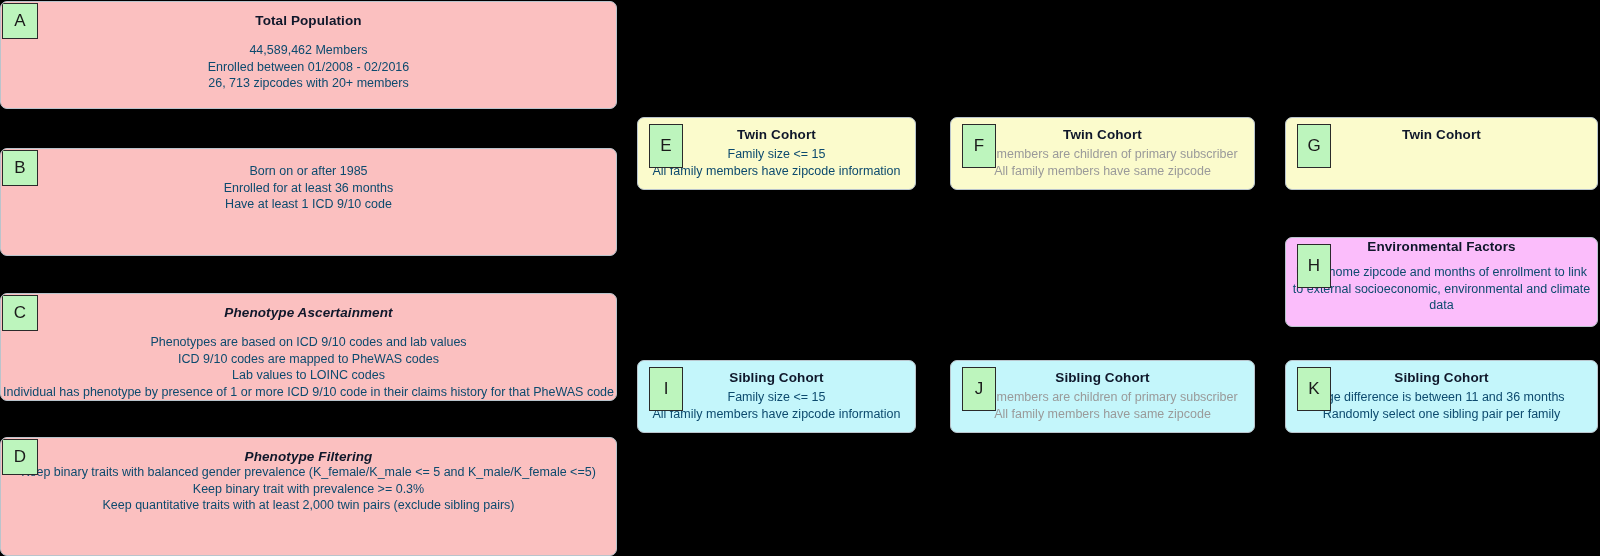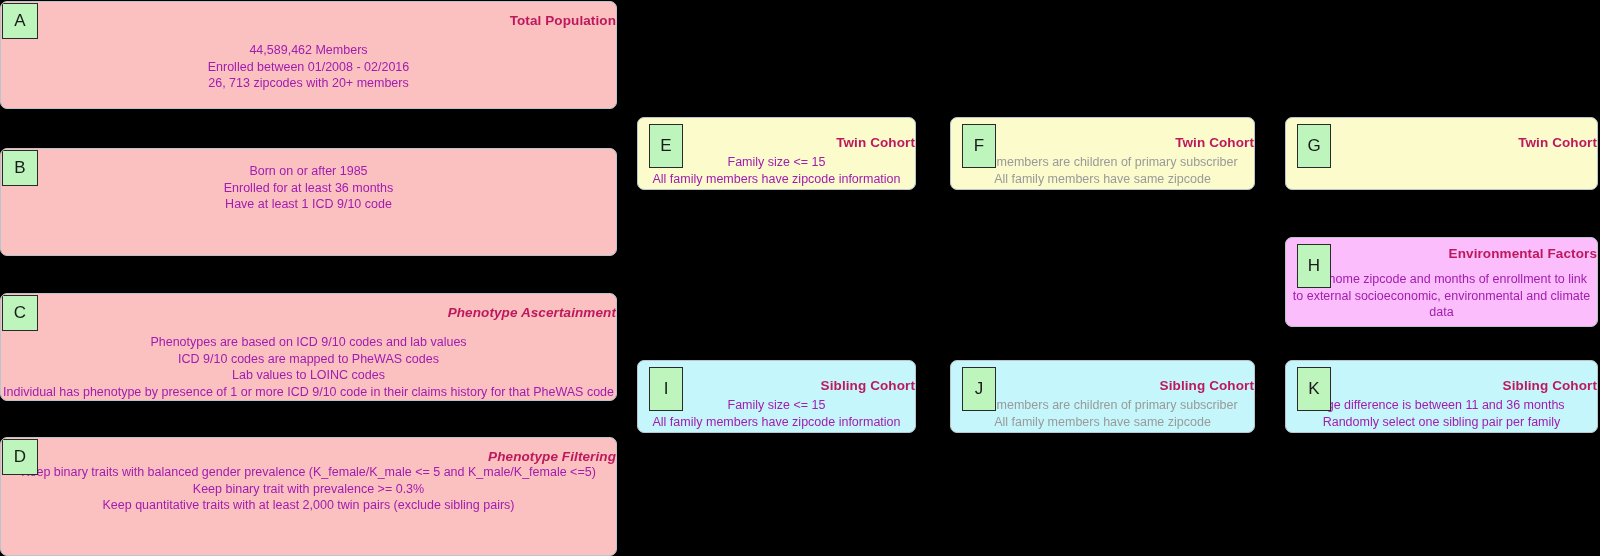--- a/index.html
+++ b/index.html
@@ -52,29 +52,28 @@
     left: 11px;
     top: 6px;
     width: 34px;
     height: 44px;
     line-height: 42px;
   }
 
   .box-title {
     font-weight: bold;
     font-size: 13.5px;
-    color: #be185d;
+    color: #0f172a;
     letter-spacing: 0.1px;
-    text-align: right;
   }
 
   .box-body {
     font-size: 12.5px;
     line-height: 16.5px;
-    color: #a21caf;
+    color: #0c4a6e;
     white-space: pre-line;
   }
 
   .box-body.muted { color: #9a9a9a; }
 
   
   #box-a { left: 0px;  top: 1px;   width: 617px; height: 108px; }
   #box-b { left: 0px;  top: 148px; width: 617px; height: 108px; }
   #box-c { left: 0px;  top: 293px; width: 617px; height: 108px; }
   #box-d { left: 0px;  top: 437px; width: 617px; height: 119px; }
@@ -94,24 +93,24 @@
   #box-g { left: 1285px; top: 117px; width: 313px; height: 73px; }
 
   
   #box-h { left: 1285px; top: 237px; width: 313px; height: 90px; }
 
   
   #box-i { left: 637px;  top: 360px; width: 279px; height: 73px; }
   #box-j { left: 950px;  top: 360px; width: 305px; height: 73px; }
   #box-k { left: 1285px; top: 360px; width: 313px; height: 73px; }
 
-  .flow-box.rounded-badge .box-title { margin-top: 17px; }
+  .flow-box.rounded-badge .box-title { margin-top: 9px; }
   .flow-box.rounded-badge .box-body  { margin-top: 4px; }
 
-  #box-h .box-title { margin-top: 8px; }
+  #box-h .box-title { margin-top: 1px; }
   #box-h .box-body  { margin-top: 10px; padding: 0 6px; }
 </style>
 </head>
 <body>
 
 <div class="flow-box pink" id="box-a">
   <div class="badge">A</div>
   <div class="box-title">Total Population</div>
   <div class="box-body">44,589,462 Members
 Enrolled between 01/2008 - 02/2016

